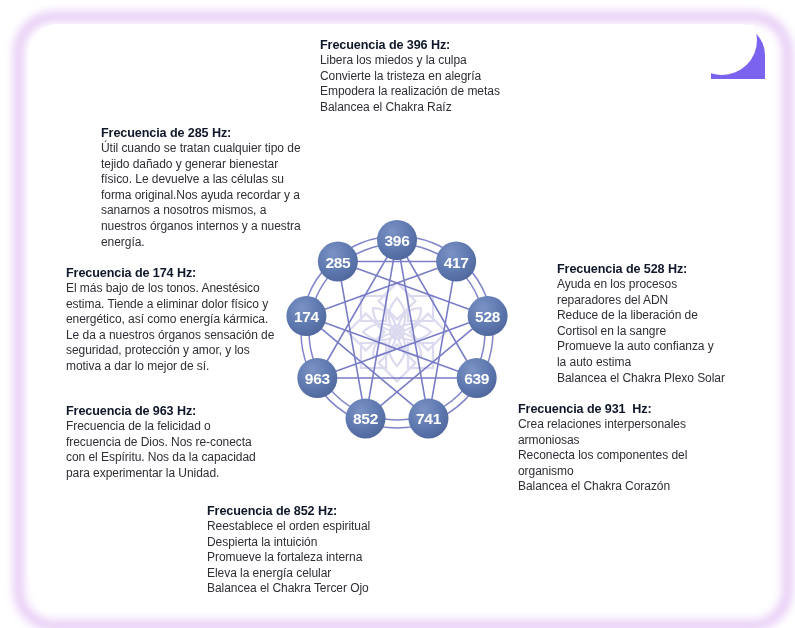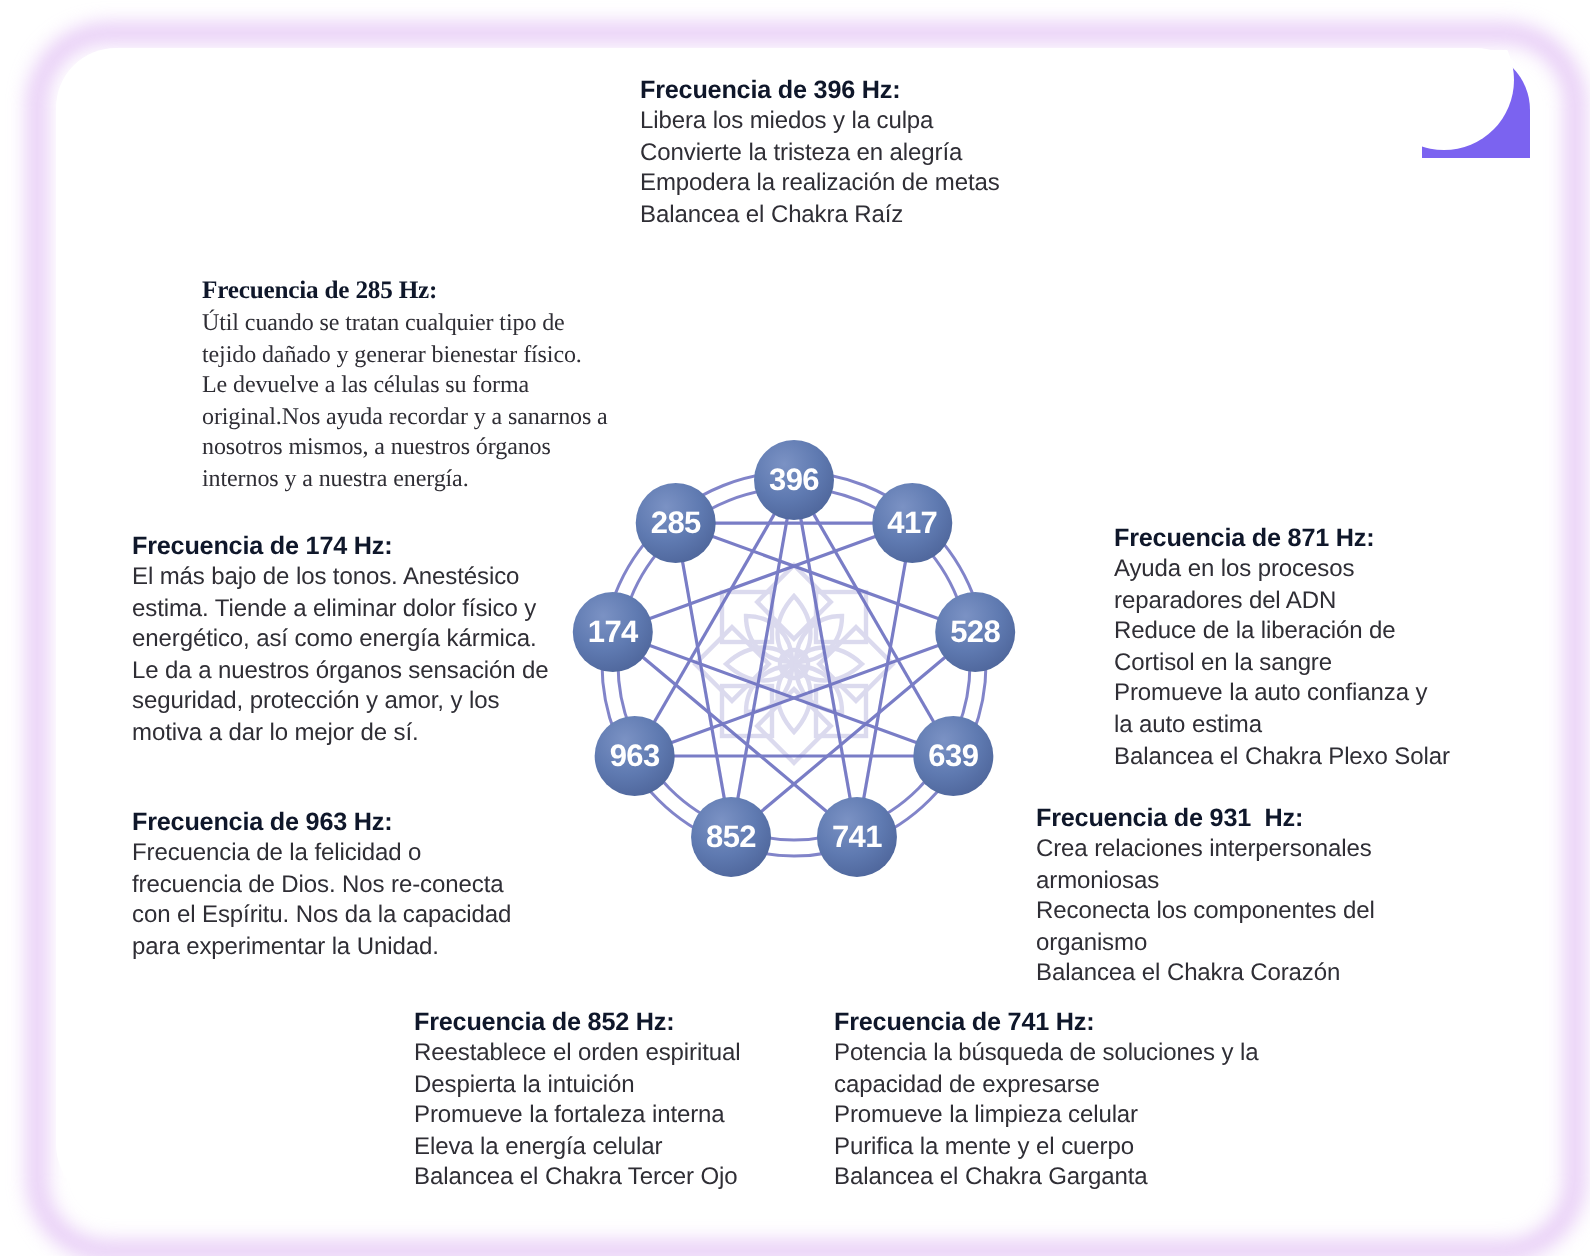--- a/index.html
+++ b/index.html
@@ -62,21 +62,21 @@
     margin:0;
     font-size:12px;
     line-height:15.6px;
     color:#2f2e35;
     letter-spacing:-0.05px;
     white-space:pre-line;
   }
 
   
   #b396{left:320px;top:38px;width:210px;}
-  #b285{left:101px;top:138px;width:204px;font-family:Liberation Serif, serif;}
+  #b285{left:101px;top:126px;width:204px;}
   #b417{left:518px;top:124px;width:234px;}
   #b174{left:66px;top:266px;width:210px;}
   #b528{left:557px;top:262px;width:196px;}
   #b963{left:66px;top:404px;width:196px;}
   #b639{left:518px;top:402px;width:230px;}
   #b852{left:207px;top:504px;width:200px;}
   #b741{left:417px;top:504px;width:224px;}
 
   
   #diagram{position:absolute;left:282px;top:212px;width:230px;height:246px;}
@@ -112,21 +112,21 @@
     <p>Útil cuando se tratan cualquier tipo de tejido dañado y generar bienestar físico. Le devuelve a las células su forma original.Nos ayuda recordar y a sanarnos a nosotros mismos, a nuestros órganos internos y a nuestra energía.</p>
   </div>
 
 
   <div class="block" id="b174">
     <h3>Frecuencia de 174 Hz:</h3>
     <p>El más bajo de los tonos. Anestésico estima. Tiende a eliminar dolor físico y energético, así como energía kármica. Le da a nuestros órganos sensación de seguridad, protección y amor, y los motiva a dar lo mejor de sí.</p>
   </div>
 
   <div class="block" id="b528">
-    <h3>Frecuencia de 871 Hz:</h3>
+    <h3>Frecuencia de 528 Hz:</h3>
     <p>Ayuda en los procesos
 reparadores del ADN
 Reduce de la liberación de
 Cortisol en la sangre
 Promueve la auto confianza y
 la auto estima
 Balancea el Chakra Plexo Solar</p>
   </div>
 
   <div class="block" id="b963">
@@ -145,27 +145,20 @@
 
   <div class="block" id="b852">
     <h3>Frecuencia de 852 Hz:</h3>
     <p>Reestablece el orden espiritual
 Despierta la intuición
 Promueve la fortaleza interna
 Eleva la energía celular
 Balancea el Chakra Tercer Ojo</p>
   </div>
 
-  <div class="block" id="b741">
-    <h3>Frecuencia de 741 Hz:</h3>
-    <p>Potencia la búsqueda de soluciones y la capacidad de expresarse
-Promueve la limpieza celular
-Purifica la mente y el cuerpo
-Balancea el Chakra Garganta</p>
-  </div>
 
   <div id="diagram">
     <svg width="230" height="246" viewBox="0 0 230 246" xmlns="http://www.w3.org/2000/svg">
       <defs>
         <radialGradient id="nodeGrad" cx="38%" cy="30%" r="78%">
           <stop offset="0%" stop-color="#7b92c4"></stop>
           <stop offset="55%" stop-color="#5f7ab1"></stop>
           <stop offset="100%" stop-color="#4d6499"></stop>
         </radialGradient>
       </defs>

